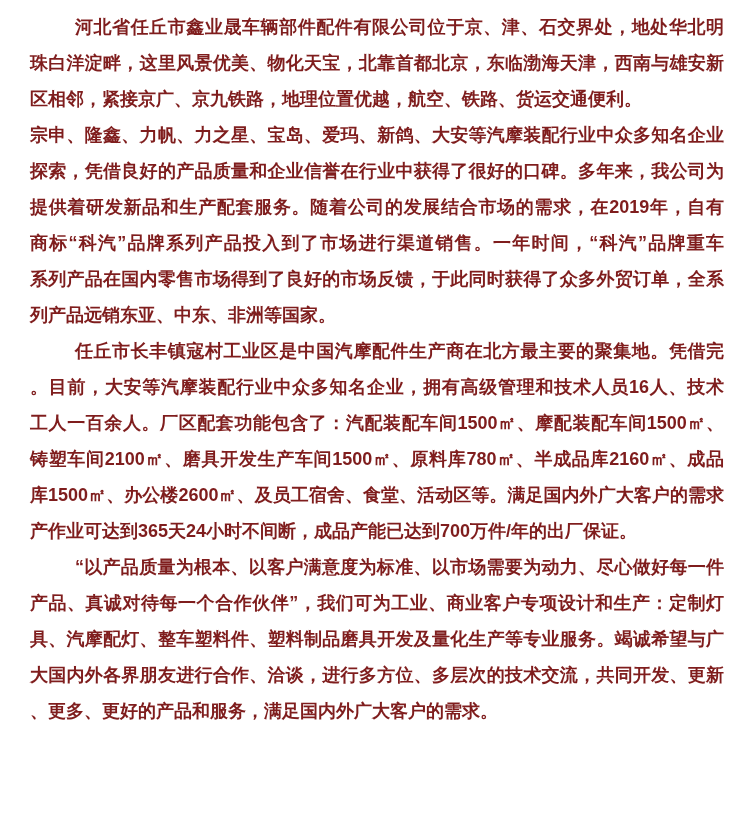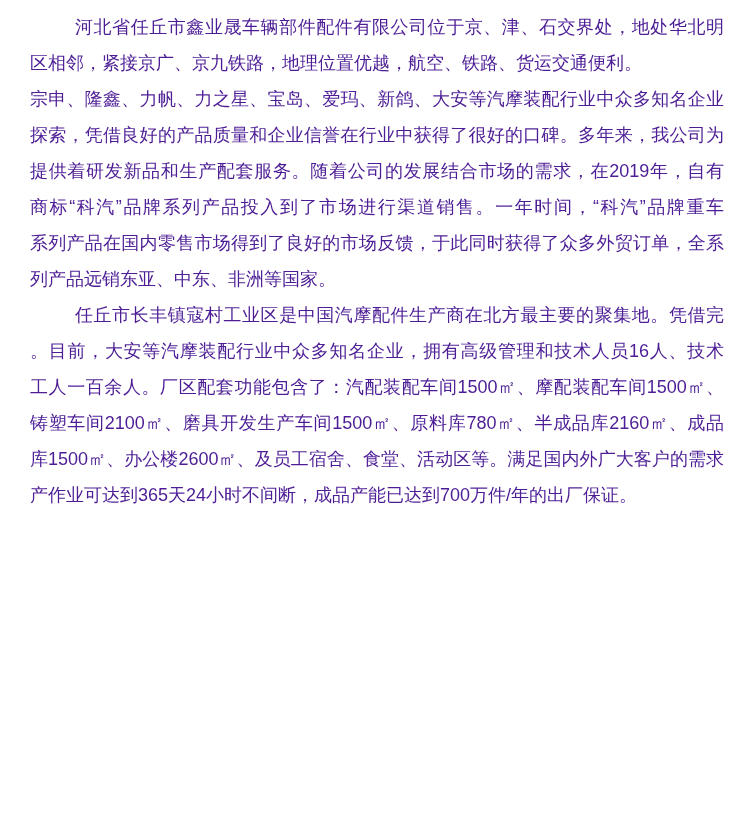--- a/index.html
+++ b/index.html
@@ -38,36 +38,44 @@
     text-indent: 45px;
   }
   .text-line.last {
     text-align: center;
     text-align-last: left;
   }
 </style>
 </head>
 <body style="background: rgb(255, 255, 255);">
 
-<main class="doc" style="color: #4c1d95;">
+<main class="doc" style="color: #7f1d1d; font-weight: bold;">
   <div id="paragraphs">
       <div class="paragraph">
         <div class="text-line first">河北省任丘市鑫业晟车辆部件配件有限公司位于京、津、石交界处，地处华北明</div>
+        <div class="text-line">珠白洋淀畔，这里风景优美、物化天宝，北靠首都北京，东临渤海天津，西南与雄安新</div>
         <div class="text-line last">区相邻，紧接京广、京九铁路，地理位置优越，航空、铁路、货运交通便利。</div>
       </div>
       <div class="paragraph">
         <div class="text-line">宗申、隆鑫、力帆、力之星、宝岛、爱玛、新鸽、大安等汽摩装配行业中众多知名企业</div>
         <div class="text-line">探索，凭借良好的产品质量和企业信誉在行业中获得了很好的口碑。多年来，我公司为</div>
         <div class="text-line">提供着研发新品和生产配套服务。随着公司的发展结合市场的需求，在2019年，自有</div>
         <div class="text-line">商标“科汽”品牌系列产品投入到了市场进行渠道销售。一年时间，“科汽”品牌重车</div>
         <div class="text-line">系列产品在国内零售市场得到了良好的市场反馈，于此同时获得了众多外贸订单，全系</div>
         <div class="text-line last">列产品远销东亚、中东、非洲等国家。</div>
       </div>
       <div class="paragraph">
         <div class="text-line first">任丘市长丰镇寇村工业区是中国汽摩配件生产商在北方最主要的聚集地。凭借完</div>
         <div class="text-line">。目前，大安等汽摩装配行业中众多知名企业，拥有高级管理和技术人员16人、技术</div>
         <div class="text-line">工人一百余人。厂区配套功能包含了：汽配装配车间1500㎡、摩配装配车间1500㎡、</div>
         <div class="text-line">铸塑车间2100㎡、磨具开发生产车间1500㎡、原料库780㎡、半成品库2160㎡、成品</div>
         <div class="text-line">库1500㎡、办公楼2600㎡、及员工宿舍、食堂、活动区等。满足国内外广大客户的需求</div>
         <div class="text-line last">产作业可达到365天24小时不间断，成品产能已达到700万件/年的出厂保证。</div>
       </div>
+      <div class="paragraph">
+        <div class="text-line first">“以产品质量为根本、以客户满意度为标准、以市场需要为动力、尽心做好每一件</div>
+        <div class="text-line">产品、真诚对待每一个合作伙伴”，我们可为工业、商业客户专项设计和生产：定制灯</div>
+        <div class="text-line">具、汽摩配灯、整车塑料件、塑料制品磨具开发及量化生产等专业服务。竭诚希望与广</div>
+        <div class="text-line">大国内外各界朋友进行合作、洽谈，进行多方位、多层次的技术交流，共同开发、更新</div>
+        <div class="text-line last">、更多、更好的产品和服务，满足国内外广大客户的需求。</div>
+      </div>
     </div>
 </main>
 
 </body></html>

